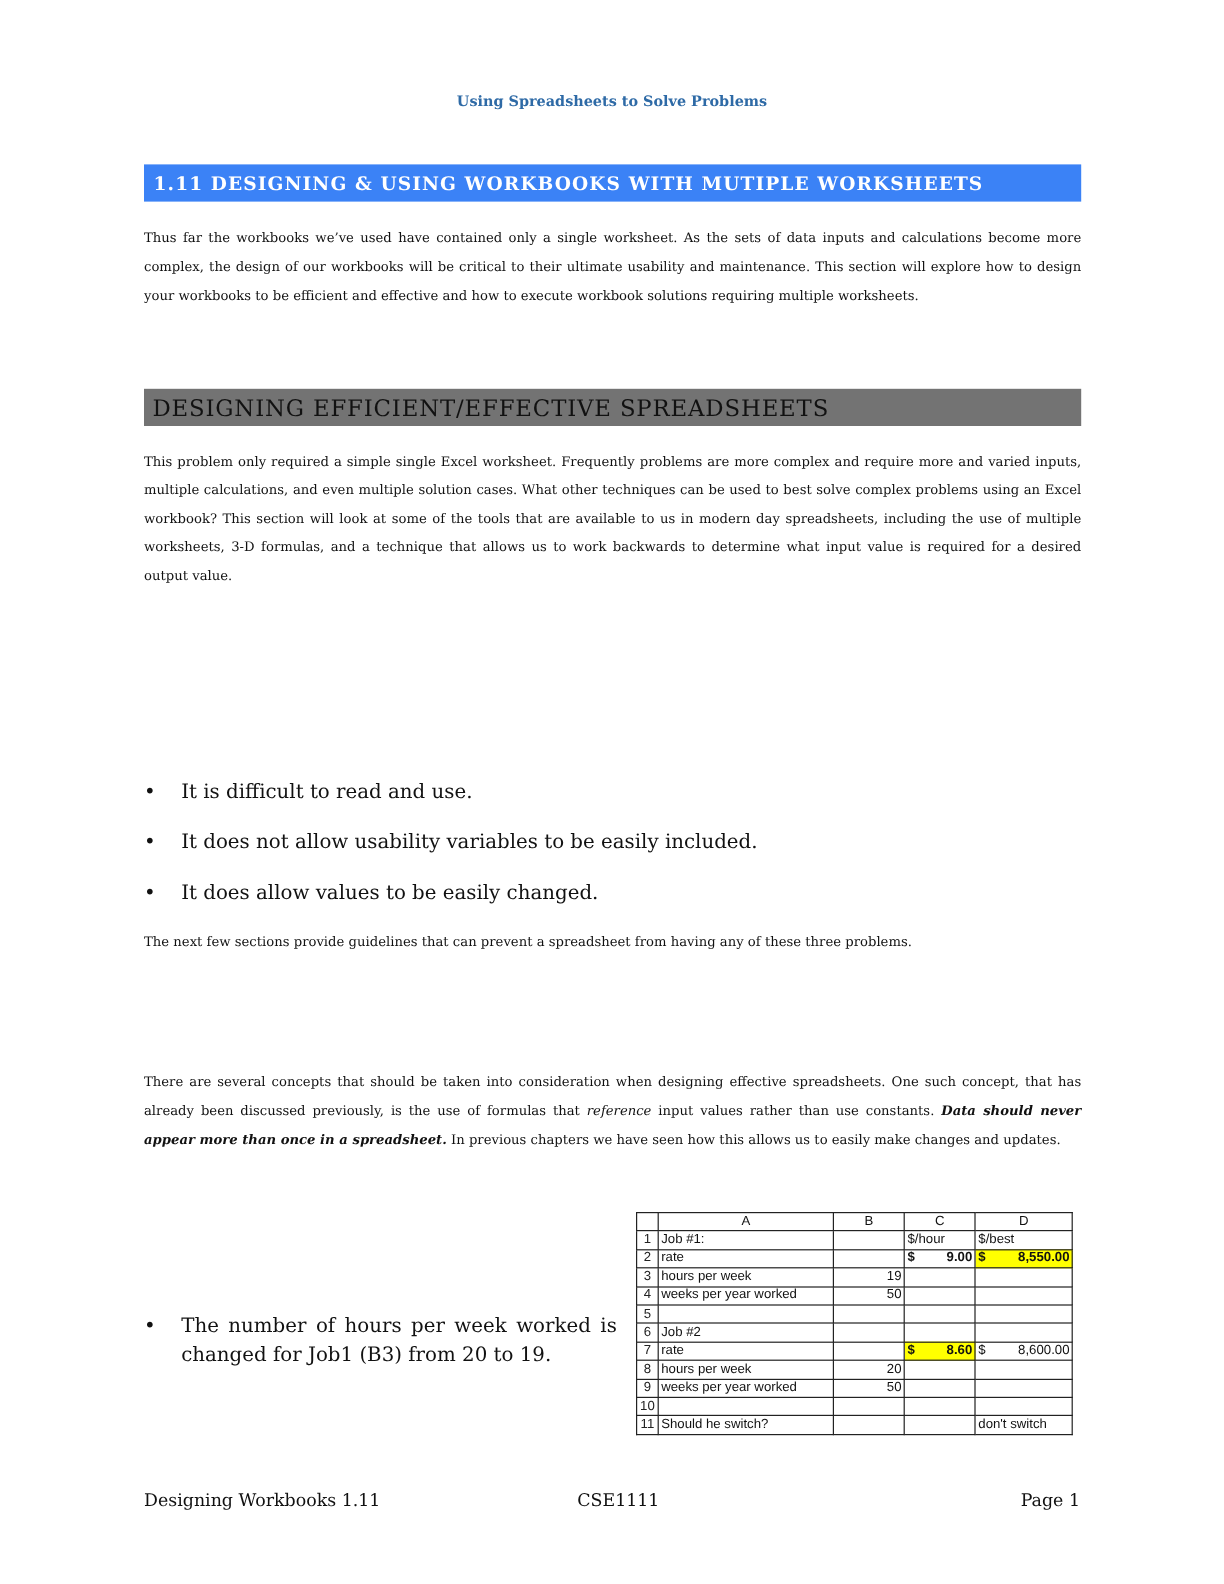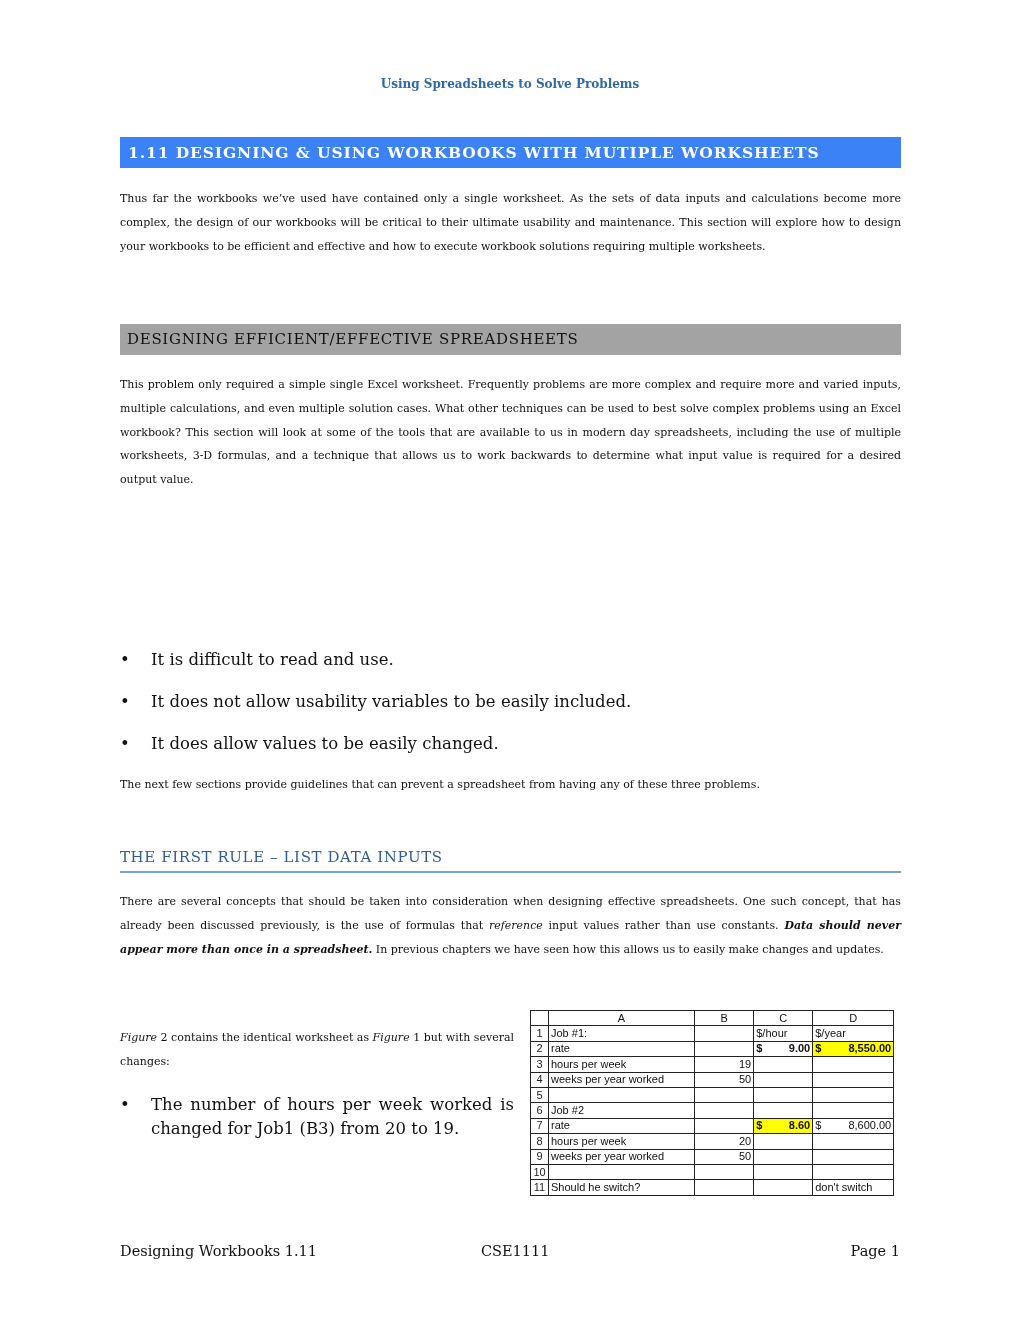--- a/index.html
+++ b/index.html
@@ -5,22 +5,22 @@
   html, body { margin: 0; padding: 0; background: #ffffff; }
   body { width: 1020px; height: 1320px; position: relative; overflow: hidden;
          font-family: "DejaVu Serif", "Liberation Serif", serif; color: #111; }
   .page { position: absolute; left: 0; top: 0; width: 1020px; height: 1055px; }
   .running-header { position: absolute; top: 77px; left: 0; width: 1020px; text-align: center;
          font-size: 12px; font-weight: bold; color: #2e6aa6; }
   .h1-bar { position: absolute; left: 120px; top: 137px; width: 781px; height: 31px;
          background: #3b82f6; color: #fff; box-sizing: border-box; padding: 6px 0 0 8px;
          font-size: 15.5px; font-weight: bold; letter-spacing: 0.9px; white-space: nowrap; }
   .h2-bar { position: absolute; left: 120px; top: 324px; width: 781px; height: 31px;
-         background: #a3a3a3; color: #111; box-sizing: border-box; padding: 6px 0 0 7px;
-         font-size: 15px; letter-spacing: 0.7px; white-space: nowrap; }
+         background: #737373; color: #111; box-sizing: border-box; padding: 6px 0 0 7px;
+         font-size: 19px; letter-spacing: 0.7px; white-space: nowrap; }
   .h3 { position: absolute; left: 120px; top: 848px; width: 781px; height: 23px;
          border-bottom: 2px solid #7ba0cd; color: #2e5f94; font-size: 15px; letter-spacing: 0.6px; }
   .para { position: absolute; left: 120px; width: 781px; font-size: 11px; line-height: 23.8px;
          text-align: justify; margin: 0; }
   .bullet { position: absolute; left: 120px; width: 781px; font-size: 16.5px; line-height: 23.8px; }
   .bullet .dot { position: absolute; left: 0; top: 0; }
   .bullet .txt { position: absolute; left: 31px; }
   .narrow { width: 394px; }
   .bullet.narrow .txt { width: 363px; text-align: justify; }
   .footer { position: absolute; top: 1243px; font-size: 14.5px; }
@@ -65,46 +65,44 @@
     <span class="dot">•</span>
     <span class="txt">It does not allow usability variables to be easily included.</span>
   </div>
   <div class="bullet" style="top:732px;">
     <span class="dot">•</span>
     <span class="txt">It does allow values to be easily changed.</span>
   </div>
 
   <p class="para" style="top:773px;">The next few sections provide guidelines that can prevent a spreadsheet from having any of these three problems.</p>
 
-  <div class="h3">THE FIRST RULE – LIST DATA INPUTS</div>
 
   <p class="para" style="top:890px;"><span>There are several concepts that should be taken into consideration when designing effective spreadsheets.  One such concept, that has already been discussed previously, is the use of formulas that </span><i>reference</i><span> input values rather than use constants.  </span><b><i>Data should never appear more than once in a spreadsheet.</i></b><span>   In previous chapters we have seen how this allows us to easily make changes and updates.</span></p>
 
-  <p class="para narrow" style="top:1026px;"><i>Figure</i><span> 2 contains the identical worksheet as </span><i>Figure</i><span> 1 but with several changes:</span></p>
 
   <div class="bullet narrow" style="top:1093px;">
     <span class="dot">•</span>
     <span class="txt">The number of hours per week worked is changed for Job1 (B3) from 20 to 19.</span>
   </div>
 
   <table class="sheet">
     <tbody>
         <tr>
       <td class="rh"></td>
       <td class="ch colA">A</td>
       <td class="ch colB">B</td>
       <td class="ch colC">C</td>
       <td class="ch colD">D</td>
     </tr>
     <tr>
       <td class="rh">1</td>
       <td class="b">Job #1:</td>
       <td></td>
       <td class="b c">$/hour</td>
-      <td class="b c">$/year</td>
+      <td class="b c">$/best</td>
     </tr>
     <tr>
       <td class="rh">2</td>
       <td class="b">rate</td>
       <td></td>
       <td>
             <div class="money">
               <span>$</span>
               <span>9.00</span>
             </div>

